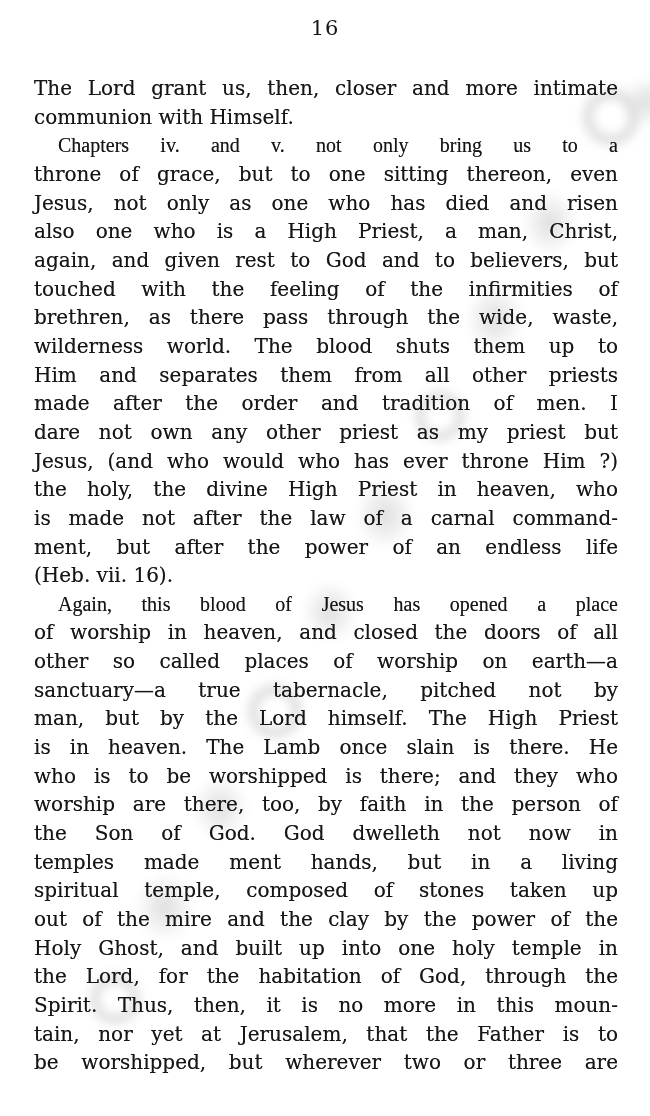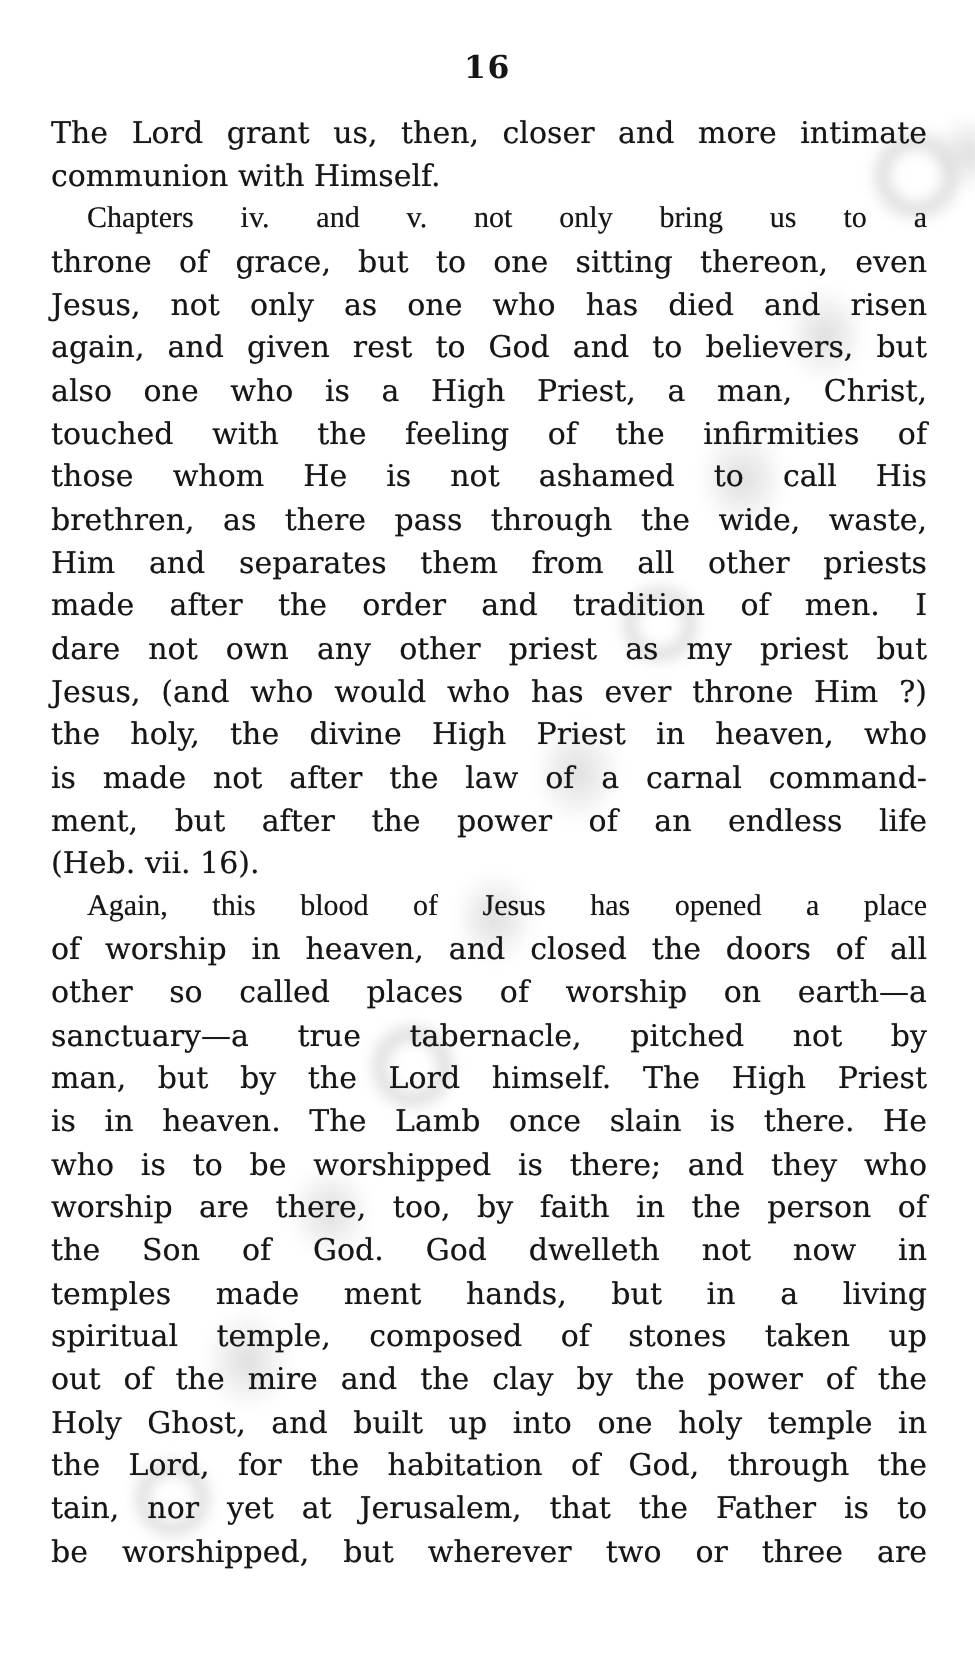--- a/index.html
+++ b/index.html
@@ -13,24 +13,23 @@
   }
   .scan-page {
     position: absolute; inset: 0;
     background: #ffffff;
   }
   .page-number {
     position: absolute;
     top: 16px; left: 0; width: 650px;
     text-align: center;
     font-size: 21px;
-    font-weight: bold;
+    font-weight: normal;
     letter-spacing: 1px;
     z-index: 2;
-    margin-top: 16px;
   }
   .body-text {
     position: absolute;
     top: 74px; left: 34px; width: 584px;
     z-index: 2;
     font-size: 20px;
     line-height: 28.65px;
     text-shadow: 0 0 0.5px rgba(0,0,0,0.55);
   }
   .para { margin: 0; padding: 0; }
@@ -86,25 +85,25 @@
 
     <div class="para">
       <span class="line j">The Lord grant us, then, closer and more intimate</span>
       <span class="line">communion with Himself.</span>
     </div>
 
     <div class="para">
       <span class="line j indent">Chapters iv. and v. not only bring us to a</span>
       <span class="line j">throne of grace, but to one sitting thereon, even</span>
       <span class="line j">Jesus, not only as one who has died and risen</span>
+      <span class="line j">also one who is a High Priest, a man, Christ,</span>
       <span class="line j">again, and given rest to God and to believers, but</span>
-      <span class="line j">also one who is a High Priest, a man, Christ,</span>
       <span class="line j">touched with the feeling of the infirmities of</span>
-      <span class="line j">those whom He is not ashamed to call His</span>
       <span class="line j">brethren, as there pass through the wide, waste,</span>
+      <span class="line j">wilderness world. The blood shuts them up to</span>
       <span class="line j">Him and separates them from all other priests</span>
       <span class="line j">made after the order and tradition of men. I</span>
       <span class="line j">dare not own any other priest as my priest but</span>
       <span class="line j">Jesus, (and who would who has ever throne Him ?)</span>
       <span class="line j">the holy, the divine High Priest in heaven, who</span>
       <span class="line j">is made not after the law of a carnal command-</span>
       <span class="line j">ment, but after the power of an endless life</span>
       <span class="line">(Heb. vii. 16).</span>
     </div>
 
@@ -116,18 +115,19 @@
       <span class="line j">man, but by the Lord himself. The High Priest</span>
       <span class="line j">is in heaven. The Lamb once slain is there. He</span>
       <span class="line j">who is to be worshipped is there; and they who</span>
       <span class="line j">worship are there, too, by faith in the person of</span>
       <span class="line j">the Son of God. God dwelleth not now in</span>
       <span class="line j">temples made ment hands, but in a living</span>
       <span class="line j">spiritual temple, composed of stones taken up</span>
       <span class="line j">out of the mire and the clay by the power of the</span>
       <span class="line j">Holy Ghost, and built up into one holy temple in</span>
       <span class="line j">the Lord, for the habitation of God, through the</span>
+      <span class="line j">Spirit. Thus, then, it is no more in this moun-</span>
       <span class="line j">tain, nor yet at Jerusalem, that the Father is to</span>
       <span class="line j">be worshipped, but wherever two or three are</span>
     </div>
 
   </div>
 </div>
 
 </body></html>

